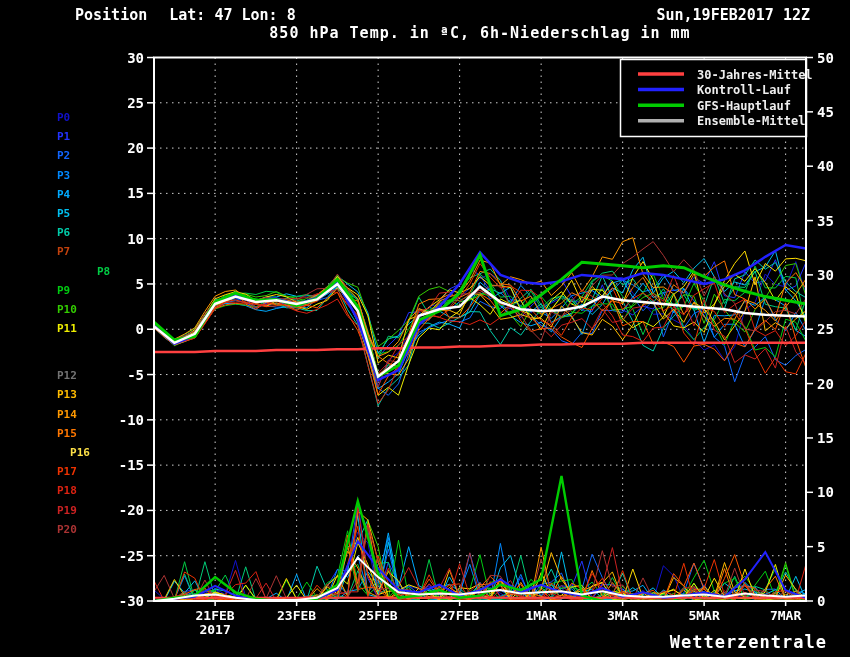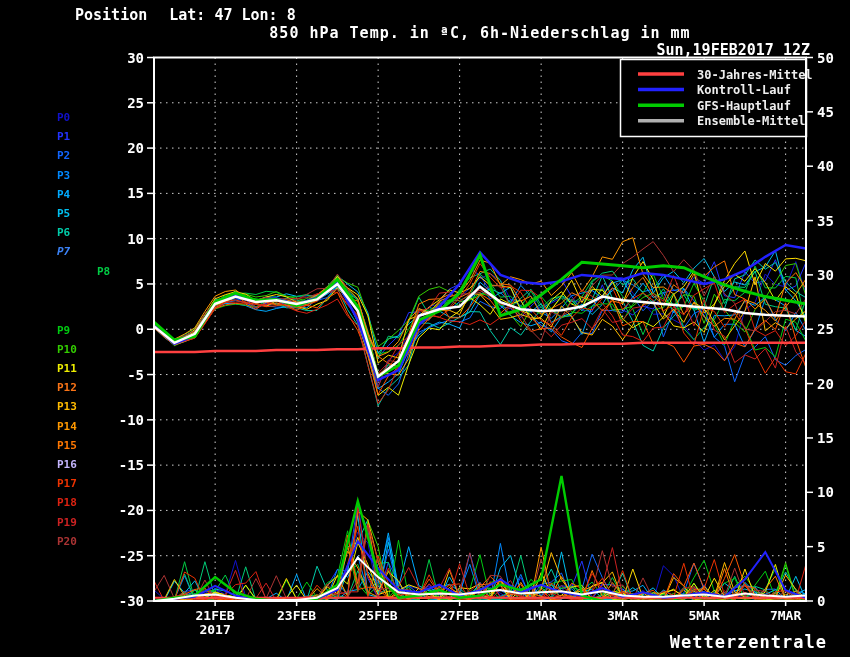--- a/index.html
+++ b/index.html
@@ -1,20 +1,20 @@
 <!DOCTYPE html>
 <html><head>
 <meta charset="utf-8">
 <style>
   html,body{margin:0;padding:0;background:#000;}
   .screen{position:relative;width:850px;height:657px;background:#000;overflow:hidden;
           font-family:"DejaVu Sans Mono",monospace;color:#fff;}
   .header-row{position:absolute;left:75px;top:6px;font-size:15px;font-weight:bold;white-space:pre;}
   .pos-val{margin-left:22px;}
-  .run-dt{position:absolute;right:40px;top:6px;font-size:15px;font-weight:bold;margin-top:35px;}
+  .run-dt{position:absolute;right:40px;top:6px;font-size:15px;font-weight:bold;}
   .chart-title{position:absolute;left:110px;top:24px;width:740px;text-align:center;
                font-size:15px;font-weight:bold;letter-spacing:1px;}
   .member-col{position:absolute;left:57px;top:108px;width:46px;}
   .member-col div{height:19.2px;line-height:19.2px;font-size:11px;font-weight:bold;}
   svg{position:absolute;left:0;top:0;}
   .footer-l{position:absolute;left:155px;top:637px;font-size:12px;font-weight:bold;}
   .footer-r{position:absolute;right:23px;top:632px;font-size:17px;font-weight:bold;letter-spacing:1px;}
 </style>
 </head>
 <body>
@@ -24,30 +24,30 @@
   <div class="run-dt">Sun,19FEB2017 12Z</div>
   <div class="chart-title">850 hPa Temp. in ªC, 6h-Niederschlag in mm</div>
   <div class="member-col" id="memberCol">
       <div style="color: rgb(17, 17, 204);">P0</div>
       <div style="color: rgb(34, 51, 255);">P1</div>
       <div style="color: rgb(17, 102, 255);">P2</div>
       <div style="color: rgb(0, 136, 255);">P3</div>
       <div style="color: rgb(0, 170, 255);">P4</div>
       <div style="color: rgb(0, 192, 240);">P5</div>
       <div style="color: rgb(0, 204, 170);">P6</div>
-      <div style="color: #3b82f6; font-style: italic;">P7</div>
+      <div style="color: #c2410c;">P7</div>
       <div style="color: rgb(0, 204, 68); margin-left: 40px;">P8</div>
-      <div style="color: rgb(0, 204, 17); margin-top: 40px;">P9</div>
+      <div style="color: rgb(0, 204, 17);">P9</div>
       <div style="color: rgb(51, 204, 0);">P10</div>
       <div style="color: rgb(238, 238, 0);">P11</div>
-      <div style="color: #f97316;">P12</div>
+      <div style="color: #737373; margin-top: 28px;">P12</div>
       <div style="color: rgb(255, 187, 0);">P13</div>
       <div style="color: rgb(255, 153, 0);">P14</div>
       <div style="color: rgb(255, 119, 0);">P15</div>
-      <div style="color: #c4b5fd;">P16</div>
+      <div style="color: #fde047; text-align: center;">P16</div>
       <div style="color: rgb(238, 51, 0);">P17</div>
       <div style="color: rgb(221, 34, 17);">P18</div>
       <div style="color: rgb(204, 34, 34);">P19</div>
       <div style="color: rgb(170, 51, 51);">P20</div>
     </div>
   <svg id="chart" width="850" height="657">
       <defs>
         <clipPath id="plotclip">
           <rect x="154" y="57.5" width="652" height="543.5"></rect>
         </clipPath>

